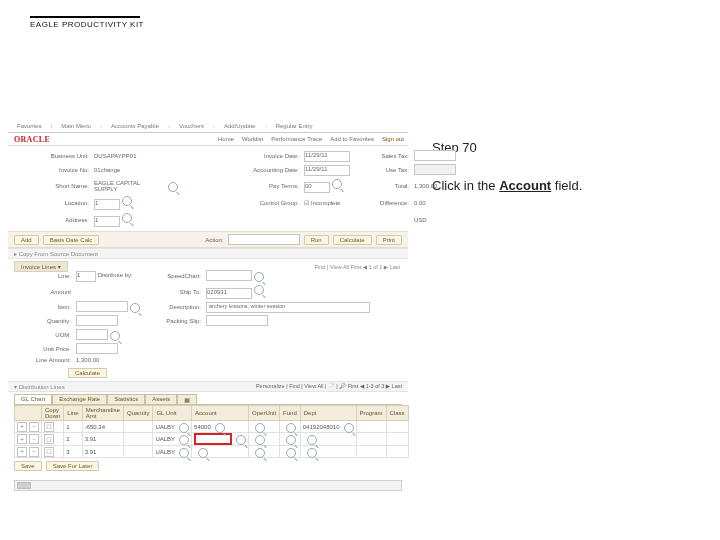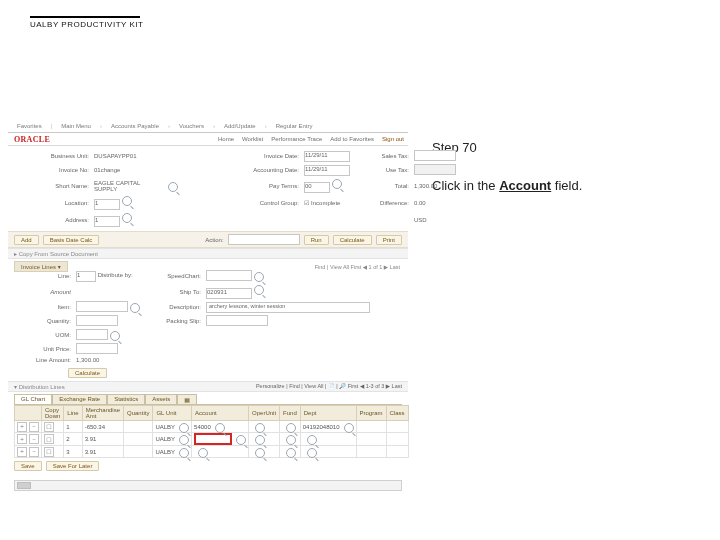--- a/index.html
+++ b/index.html
@@ -54,21 +54,21 @@
   .foot{display:flex;gap:4px;padding:3px 6px}
   .scrollbar{height:9px;border:1px solid #cfcfcf;margin:6px 6px 0 6px;background:#f3f3f3;position:relative}
   .scrollbar .thumb{position:absolute;left:2px;top:1px;width:12px;height:5px;background:#cfcfcf;border:1px solid #bdbdbd}
 </style>
 </head>
 <body>
 <div class="page">
 
 <div class="logo-area">
   <div class="logo-rule"></div>
-  <div class="logo-sub">UALBY PRODUCTIVITY KIT</div>
+  <div class="logo-sub">EAGLE PRODUCTIVITY KIT</div>
 </div>
 
 <div class="step-label">Step 70</div>
 <div class="step-text">
   <span>Click in the </span><b>Account</b><span> field.</span>
 </div>
 
 <div class="shot">
 
   <div class="bc">

